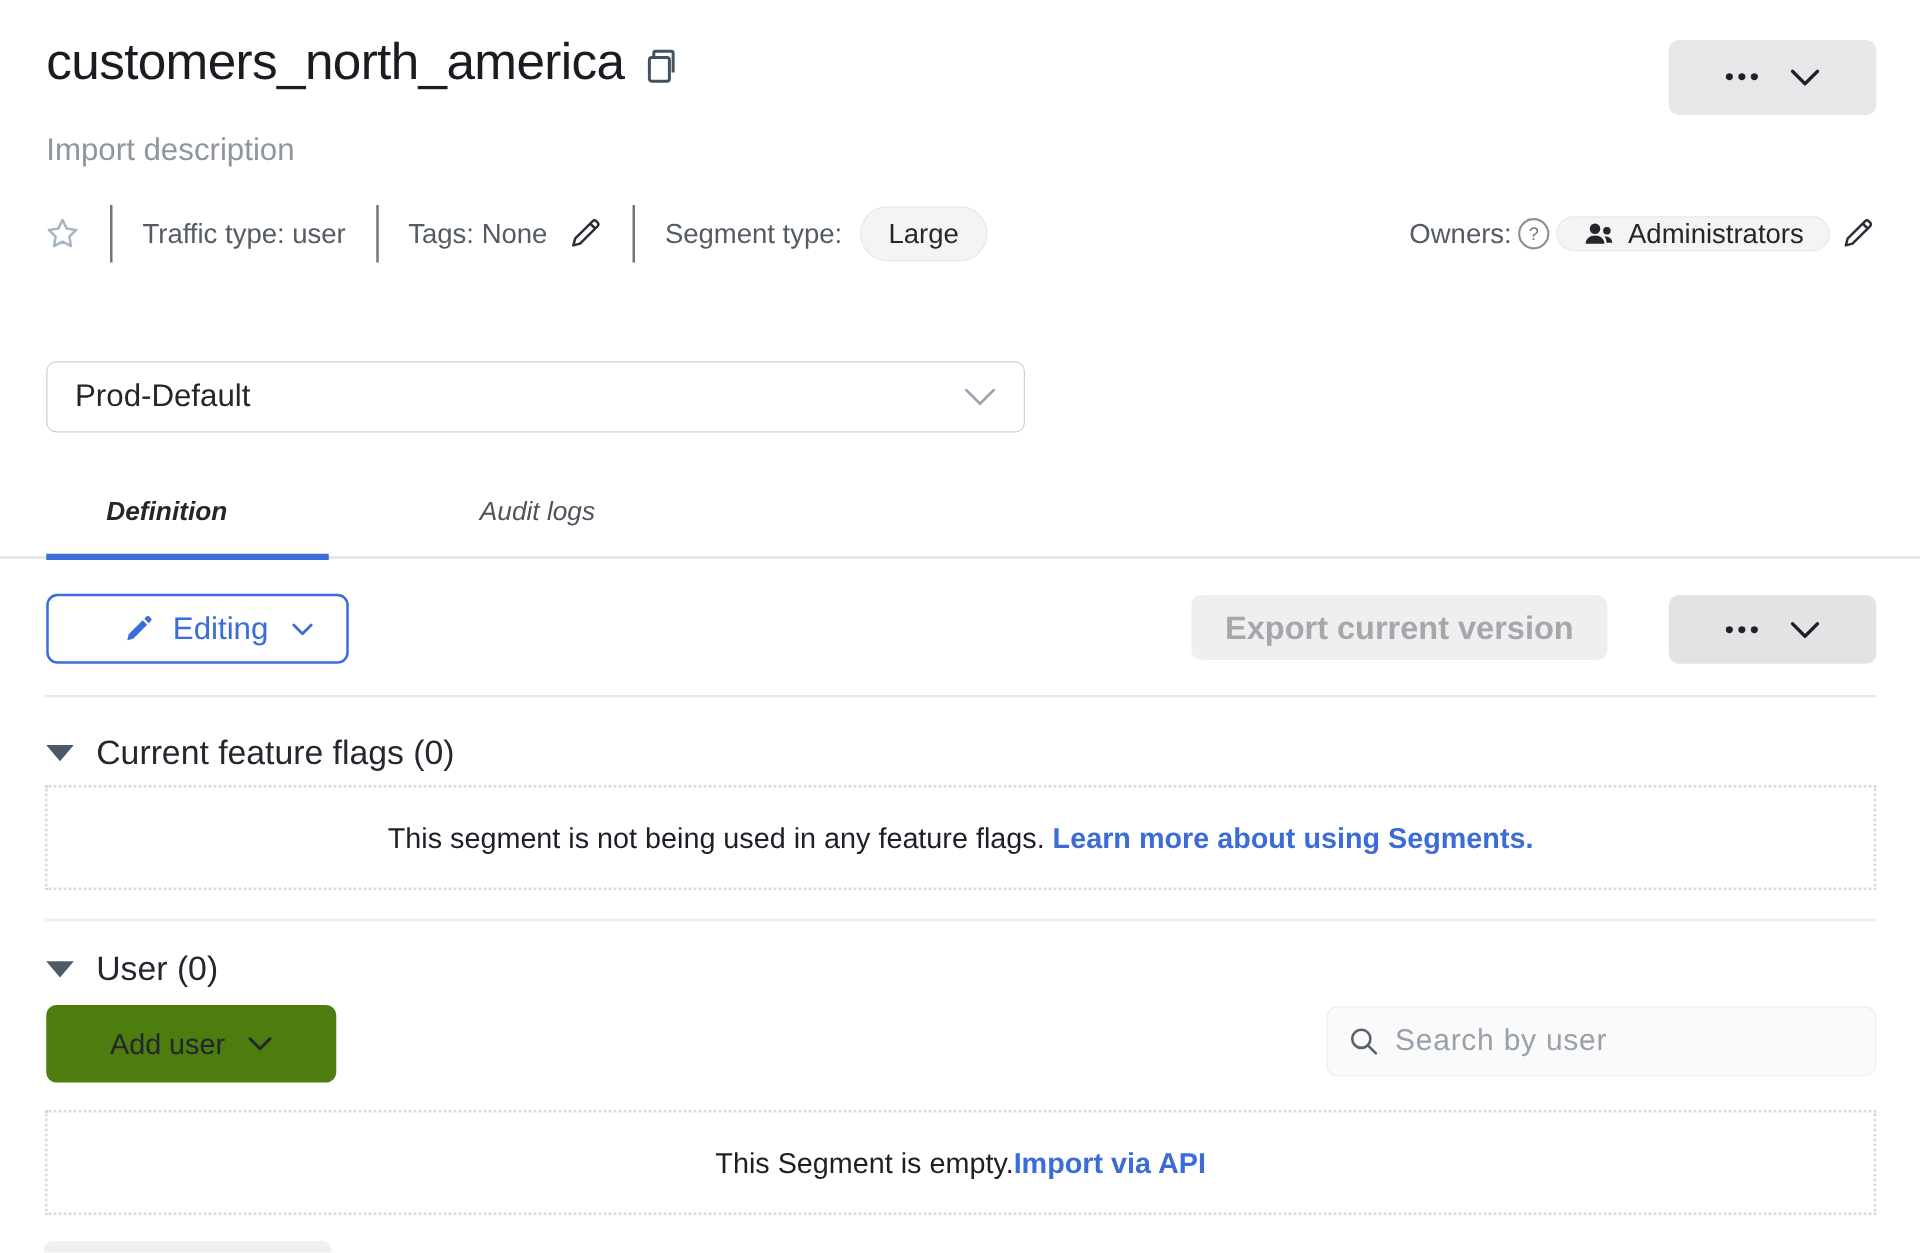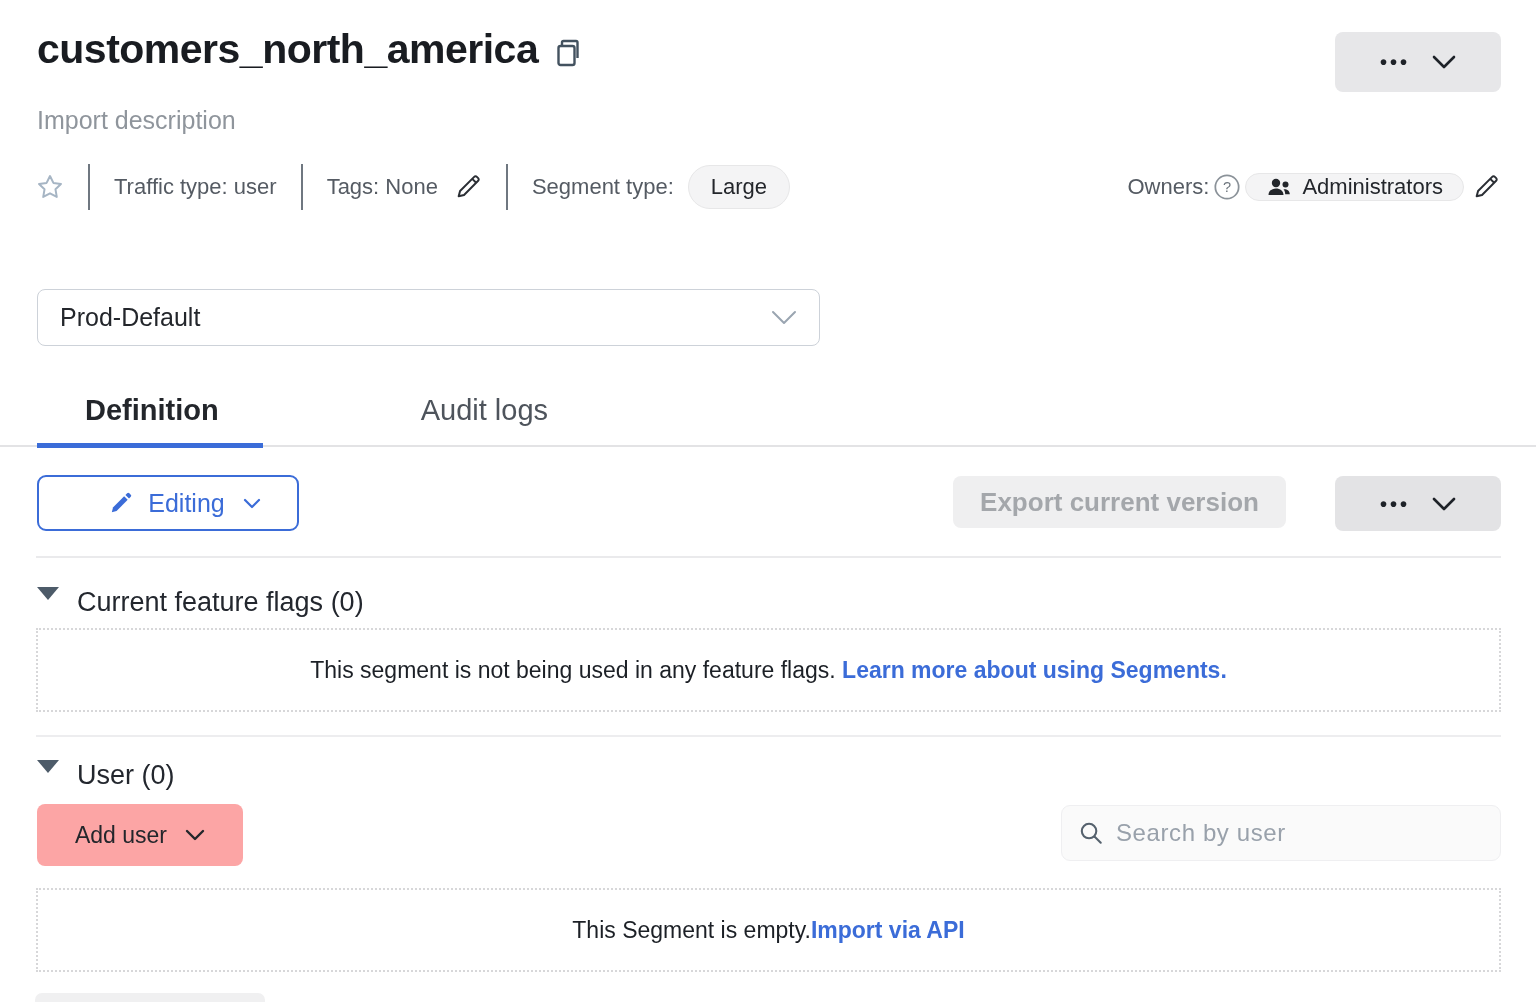--- a/index.html
+++ b/index.html
@@ -2,21 +2,21 @@
 <html><head>
 <meta charset="utf-8">
 <style>
   * { margin: 0; padding: 0; box-sizing: border-box; }
   html, body { width: 1536px; height: 1002px; background: #ffffff; overflow: hidden; }
   body { font-family: "Liberation Sans", "DejaVu Sans", sans-serif; color: #1e2228; }
   .page { position: relative; width: 1536px; height: 1002px; background: #fff; }
 
   
   .title-row { position: absolute; top: 26px; left: 37px; display: flex; align-items: center; gap: 18px; }
-  .page-title { font-size: 41px; font-weight: 700; letter-spacing: -0.5px; color: #191c21; }
+  .page-title { font-size: 41px; font-weight: 400; letter-spacing: -0.5px; color: #191c21; }
   .copy-icon { width: 26px; height: 28px; cursor: pointer; margin-top: 6px; }
 
   .more-top-btn { position: absolute; top: 32px; left: 1335px; width: 166px; height: 60px;
     background: #e7e7e9; border: none; border-radius: 8px; display: flex; align-items: center;
     justify-content: center; gap: 22px; cursor: pointer; }
   .dots { font-size: 20px; font-weight: 700; letter-spacing: 3px; color: #1e2228; line-height: 1; }
 
   .description { position: absolute; top: 106px; left: 37px; font-size: 25px; color: #8f959c; cursor: text; }
 
   
@@ -35,58 +35,58 @@
 
   
   .env-label { position: absolute; top: 248px; left: 37px; font-size: 23px; font-weight: 700; color: #1f242b; margin-top: 41px; }
   .env-select { position: absolute; top: 289px; left: 37px; width: 783px; height: 57px;
     border: 1.5px solid #cdd2d9; border-radius: 8px; background: #fff; display: flex;
     align-items: center; justify-content: space-between; padding: 0 22px; cursor: pointer; }
   .env-value { font-size: 25px; color: #23262b; }
 
   
   .tabs { position: absolute; top: 386px; left: 37px; display: flex; gap: 106px; }
-  .tab { font-size: 29px; padding: 0 48px; height: 48px; display: flex; align-items: center; cursor: pointer; color: #4e545c; }
+  .tab { font-size: 21px; padding: 0 48px; height: 48px; display: flex; align-items: center; cursor: pointer; color: #4e545c; font-style: italic; }
   .tab.active { font-weight: 700; color: #23262b; }
   .tabs-baseline { position: absolute; top: 445px; left: 0; width: 1536px; height: 2px; background: #e3e3e5; }
   .tab-underline { position: absolute; top: 443px; left: 37px; width: 226px; height: 5px; background: #3b6cd8; }
 
   
-  .editing-btn { position: absolute; top: 475px; left: 37px; width: 262px; height: 56px;
+  .editing-btn { position: absolute; top: 475px; left: 37px; width: 242px; height: 56px;
     background: #fff; border: 2px solid #3b6cd8; border-radius: 9px; display: flex;
     align-items: center; justify-content: center; gap: 14px; cursor: pointer; padding-left: 33px; }
   .editing-label { font-size: 25px; color: #3b6cd8; font-weight: 500; }
   .export-btn { position: absolute; top: 476px; left: 953px; width: 333px; height: 52px;
     background: #efeff0; border: none; border-radius: 8px; font-size: 26px; font-weight: 600;
     color: #a4a7ab; font-family: inherit; cursor: default; }
   .more-toolbar-btn { position: absolute; top: 476px; left: 1335px; width: 166px; height: 55px;
     background: #e3e3e5; border: none; border-radius: 8px; display: flex; align-items: center;
     justify-content: center; gap: 22px; cursor: pointer; }
 
   .divider-1 { position: absolute; top: 556px; left: 36px; width: 1465px; height: 2px; background: #eaeaec; }
   .divider-2 { position: absolute; top: 735px; left: 36px; width: 1465px; height: 2px; background: #ededef; }
 
   
-  .section-title { position: absolute; display: flex; align-items: flex-start; gap: 18px; cursor: default; }
+  .section-title { position: absolute; display: flex; align-items: center; gap: 18px; cursor: default; }
   .tri { width: 0; height: 0; border-left: 11px solid transparent; border-right: 11px solid transparent;
     border-top: 13px solid #4d5b69; cursor: pointer; }
   .section-title-text { font-size: 27px; color: #23272e; }
   .ff-title { top: 587px; left: 37px; }
   .user-title { top: 760px; left: 37px; }
 
   .dotted-box { position: absolute; left: 36px; width: 1465px; height: 84px;
     border: 2px dotted #d7d7d9; display: flex; align-items: center; justify-content: center; }
   .ff-box { top: 628px; justify-content: center; }
   .user-box { top: 888px; }
   .box-text { font-size: 23px; color: #1c2026; }
   .box-link { color: #3b6cd8; font-weight: 700; cursor: pointer; text-decoration: none; }
 
   
-  .add-user-btn { position: absolute; top: 804px; left: 37px; width: 206px; height: 62px;
-    background: #fca5a5; border: none; border-radius: 8px; display: flex; align-items: center;
+  .add-user-btn { position: absolute; top: 804px; left: 37px; width: 232px; height: 62px;
+    background: #4d7c0f; border: none; border-radius: 8px; display: flex; align-items: center;
     justify-content: center; gap: 18px; cursor: pointer; }
   .add-user-label { font-size: 23px; color: #23262b; font-family: inherit; }
 
   .search-wrap { position: absolute; top: 805px; left: 1061px; width: 440px; height: 56px;
     background: #fafafa; border: 1.5px solid #efeff1; border-radius: 9px; display: flex;
     align-items: center; padding: 0 16px; gap: 12px; }
   .search-input { flex: 1; border: none; outline: none; background: transparent;
     font-size: 24px; letter-spacing: 0.6px; color: #30353c; font-family: inherit; }
   .search-input::placeholder { color: #99a1ab; }
 

